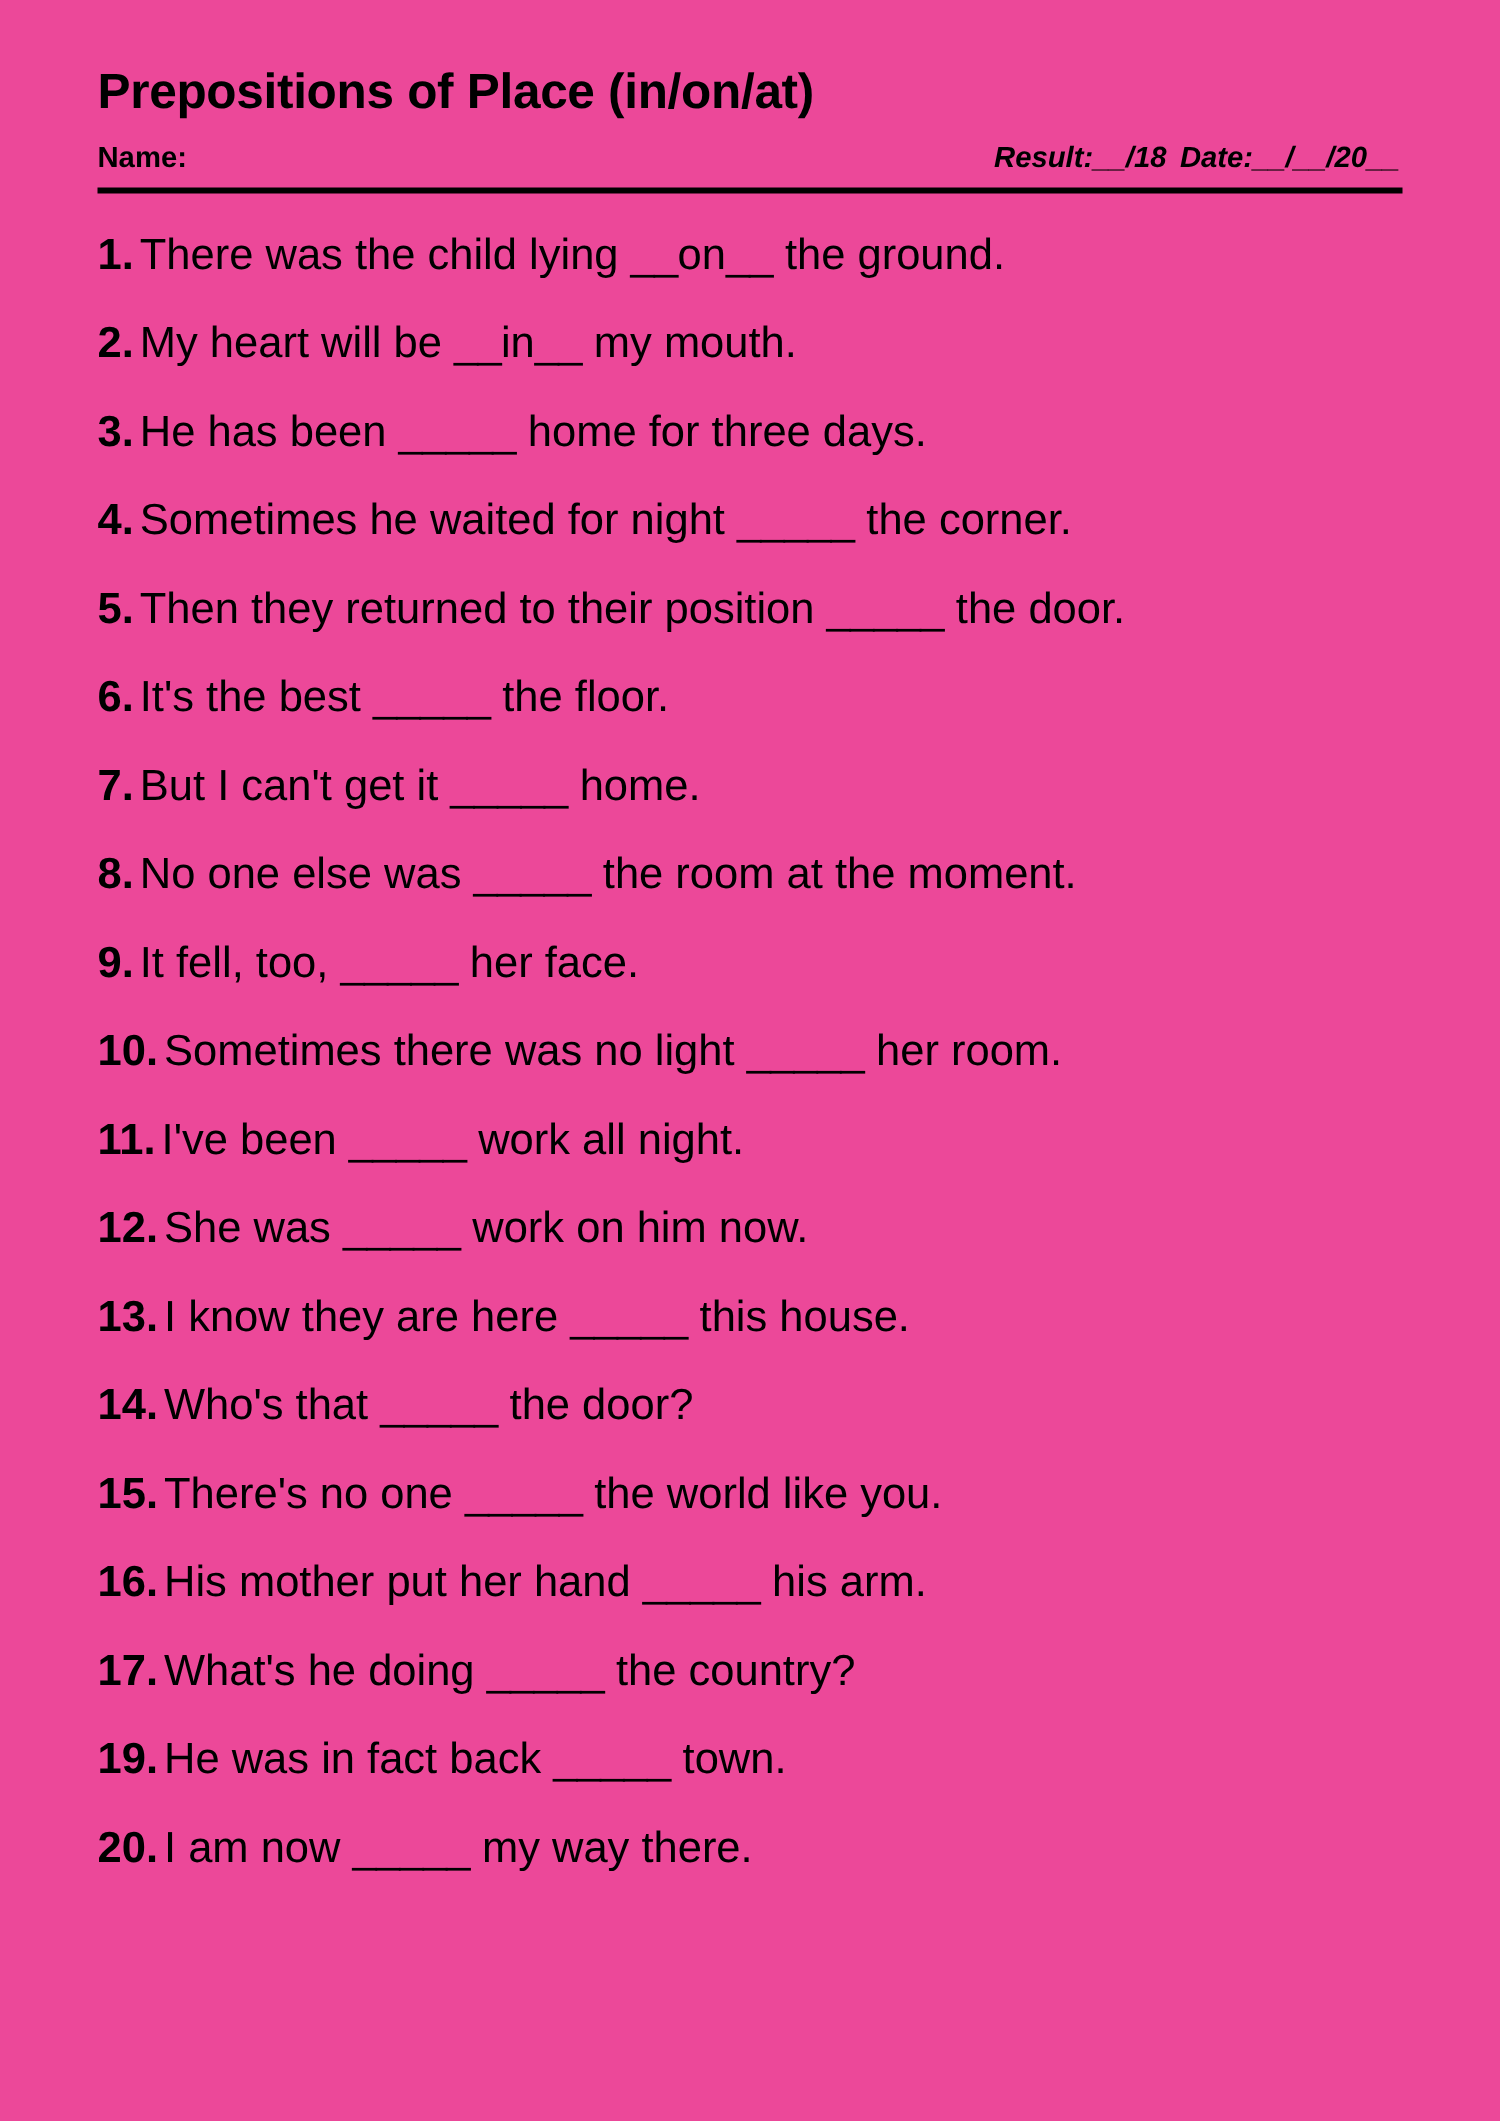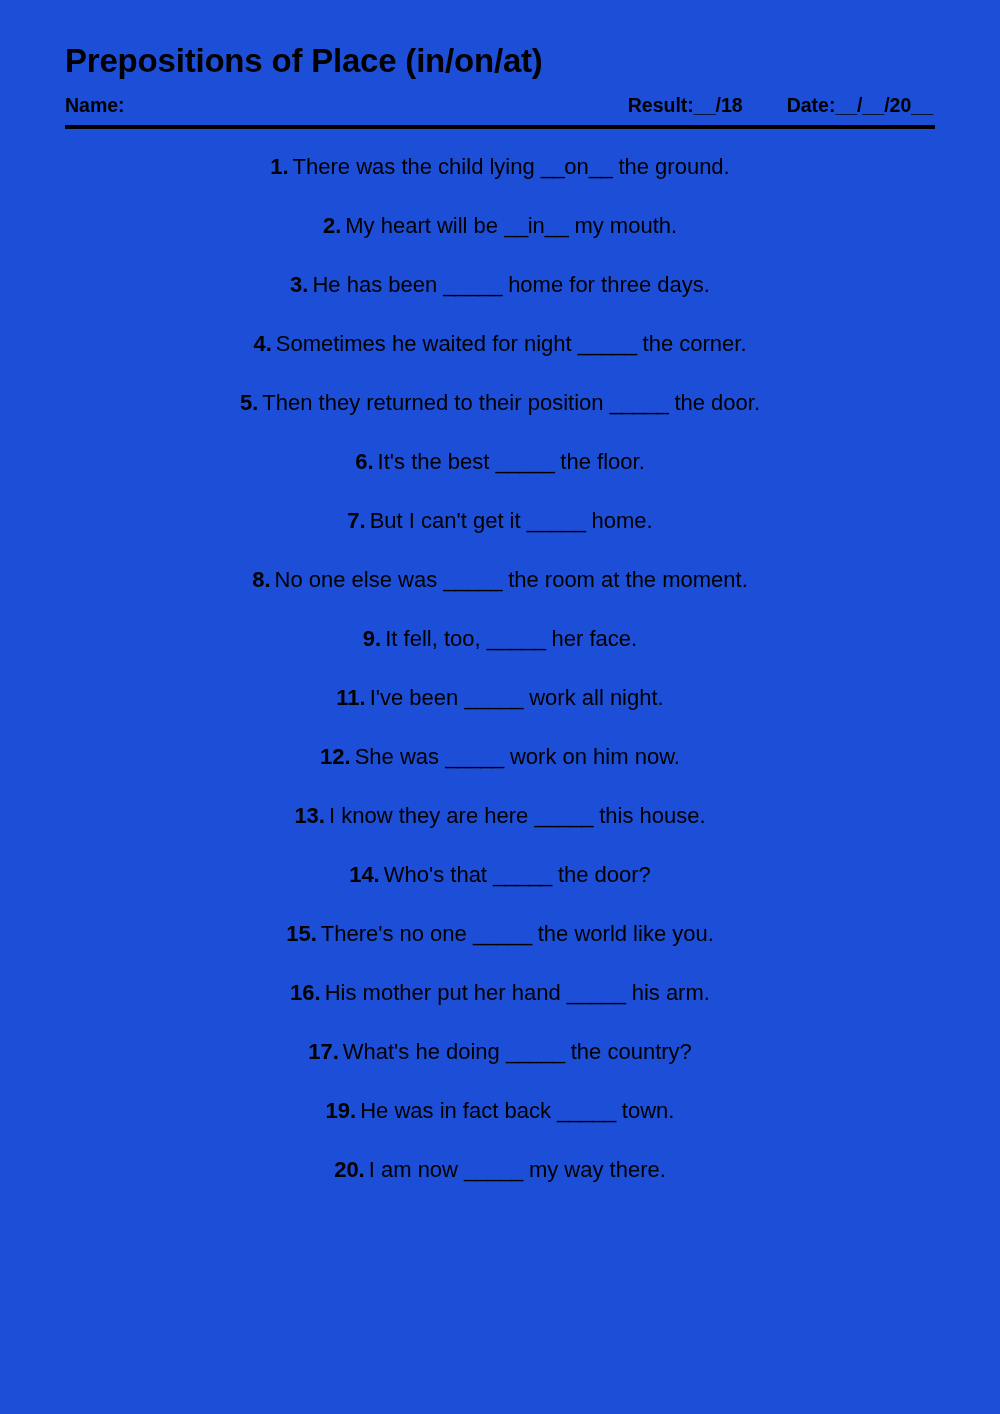--- a/index.html
+++ b/index.html
@@ -14,21 +14,21 @@
     font-family: "Liberation Sans", sans-serif;
     color: #000000;
     -webkit-font-smoothing: antialiased;
   }
   .page {
     position: relative;
     width: 1000px;
     height: 1414px;
     box-sizing: border-box;
     padding: 0;
-    background: #1d4ed8;
+    background: #ec4899;
     overflow: hidden;
   }
   .sheet-inner {
     position: absolute;
     left: 65px;
     top: 0;
     width: 870px;
   }
 
   
@@ -52,22 +52,23 @@
     margin-top: 17px;
     white-space: nowrap;
   }
   .meta-left {
     flex: 0 0 auto;
   }
   .meta-right {
     flex: 0 0 auto;
     display: flex;
     align-items: baseline;
-    gap: 44px;
+    gap: 9px;
     padding-right: 2px;
+    font-style: italic;
   }
   .meta-field {
     display: inline-block;
     white-space: pre;
   }
 
   
   .header-rule {
     height: 4px;
     background: #000000;
@@ -75,26 +76,25 @@
     width: 870px;
   }
 
   
   .questions {
     margin-top: 27px;
     list-style: none;
     padding: 0;
   }
   .question-row {
-    font-size: 22px;
+    font-size: 29px;
     line-height: 1.0;
     height: 59px;
     white-space: nowrap;
     display: block;
-    text-align: center;
   }
   .q-num {
     font-weight: bold;
     margin-right: 4px;
   }
   .q-text {
     font-weight: normal;
   }
   .q-blank {
     font-weight: normal;
@@ -125,20 +125,21 @@
     <div class="questions" id="questions-list">
         <div class="question-row"><span class="q-num">1.</span><span class="q-text">There was the child lying </span><span class="q-blank">__</span><span class="q-answer">on</span><span class="q-blank">__</span><span class="q-text"> the ground.</span></div>
         <div class="question-row"><span class="q-num">2.</span><span class="q-text">My heart will be </span><span class="q-blank">__</span><span class="q-answer">in</span><span class="q-blank">__</span><span class="q-text"> my mouth.</span></div>
         <div class="question-row"><span class="q-num">3.</span><span class="q-text">He has been </span><span class="q-blank">_____</span><span class="q-text"> home for three days.</span></div>
         <div class="question-row"><span class="q-num">4.</span><span class="q-text">Sometimes he waited for night </span><span class="q-blank">_____</span><span class="q-text"> the corner.</span></div>
         <div class="question-row"><span class="q-num">5.</span><span class="q-text">Then they returned to their position </span><span class="q-blank">_____</span><span class="q-text"> the door.</span></div>
         <div class="question-row"><span class="q-num">6.</span><span class="q-text">It's the best </span><span class="q-blank">_____</span><span class="q-text"> the floor.</span></div>
         <div class="question-row"><span class="q-num">7.</span><span class="q-text">But I can't get it </span><span class="q-blank">_____</span><span class="q-text"> home.</span></div>
         <div class="question-row"><span class="q-num">8.</span><span class="q-text">No one else was </span><span class="q-blank">_____</span><span class="q-text"> the room at the moment.</span></div>
         <div class="question-row"><span class="q-num">9.</span><span class="q-text">It fell, too, </span><span class="q-blank">_____</span><span class="q-text"> her face.</span></div>
+        <div class="question-row"><span class="q-num">10.</span><span class="q-text">Sometimes there was no light </span><span class="q-blank">_____</span><span class="q-text"> her room.</span></div>
         <div class="question-row"><span class="q-num">11.</span><span class="q-text">I've been </span><span class="q-blank">_____</span><span class="q-text"> work all night.</span></div>
         <div class="question-row"><span class="q-num">12.</span><span class="q-text">She was </span><span class="q-blank">_____</span><span class="q-text"> work on him now.</span></div>
         <div class="question-row"><span class="q-num">13.</span><span class="q-text">I know they are here </span><span class="q-blank">_____</span><span class="q-text"> this house.</span></div>
         <div class="question-row"><span class="q-num">14.</span><span class="q-text">Who's that </span><span class="q-blank">_____</span><span class="q-text"> the door?</span></div>
         <div class="question-row"><span class="q-num">15.</span><span class="q-text">There's no one </span><span class="q-blank">_____</span><span class="q-text"> the world like you.</span></div>
         <div class="question-row"><span class="q-num">16.</span><span class="q-text">His mother put her hand </span><span class="q-blank">_____</span><span class="q-text"> his arm.</span></div>
         <div class="question-row"><span class="q-num">17.</span><span class="q-text">What's he doing </span><span class="q-blank">_____</span><span class="q-text"> the country?</span></div>
         <div class="question-row"><span class="q-num">19.</span><span class="q-text">He was in fact back </span><span class="q-blank">_____</span><span class="q-text"> town.</span></div>
         <div class="question-row"><span class="q-num">20.</span><span class="q-text">I am now </span><span class="q-blank">_____</span><span class="q-text"> my way there.</span></div>
       </div>

